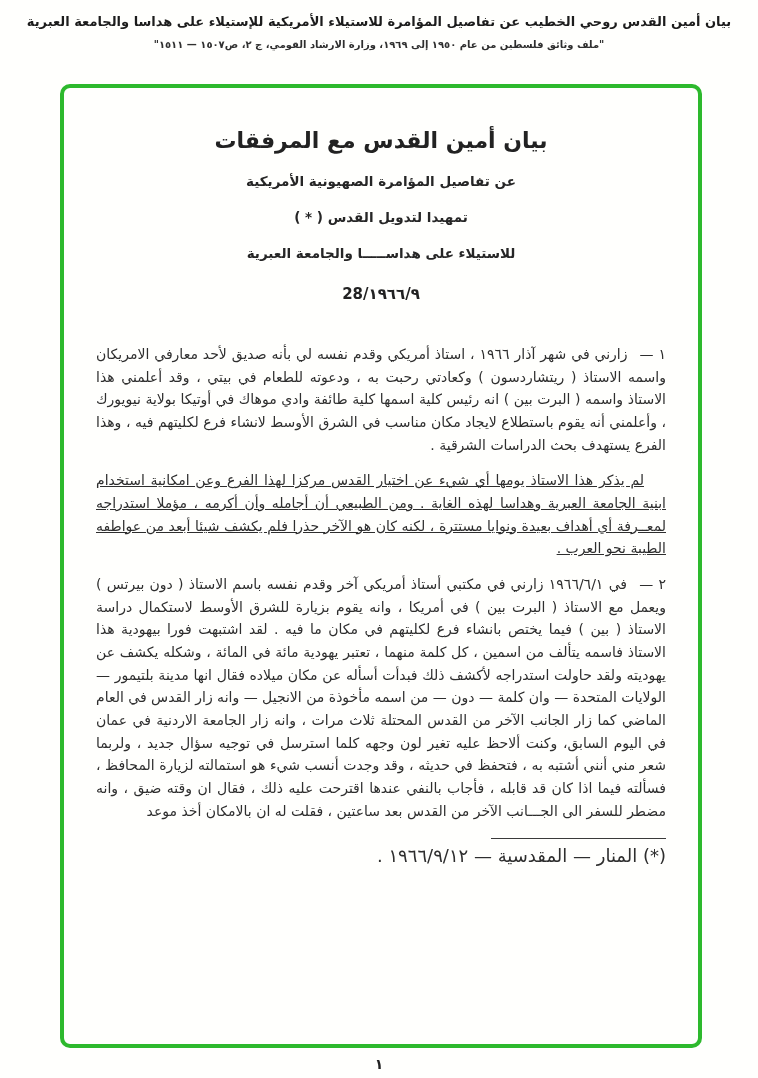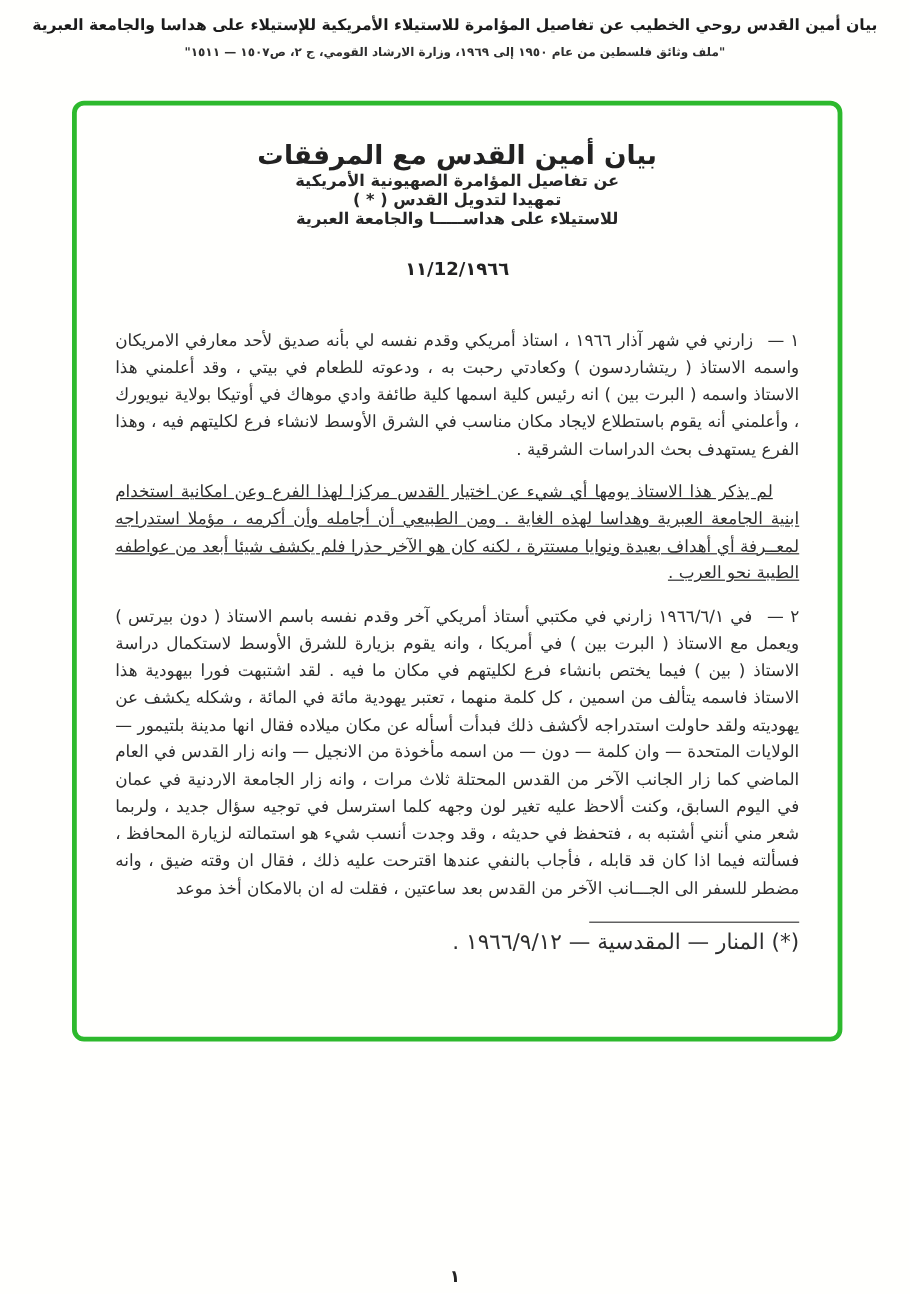--- a/index.html
+++ b/index.html
@@ -30,40 +30,40 @@
     color: #2f2f2f;
     margin-top: 10px;
   }
 
   
   .green-box {
     position: absolute;
     top: 84px;
     right: 56px;
     left: 60px;
-    height: 784px;
+    height: 964px;
     border: 4px solid var(--frame-green, #2db92d);
     border-radius: 10px;
     background: #fffffd;
-    padding: 24px 32px 0 32px;
+    padding: 34px 32px 0 32px;
   }
 
   .doc-title {
     text-align: center;
     font-size: 22px;
     font-weight: bold;
     color: #222222;
     margin-top: 6px;
   }
   .doc-subtitle {
     text-align: center;
     font-size: 13.5px;
     font-weight: bold;
     color: #262626;
-    margin-top: 0;
+    margin-top: 20px;
   }
   .doc-subtitle:first-of-type { margin-top: 22px; }
   .doc-date {
     text-align: center;
     font-size: 15px;
     font-weight: bold;
     color: #222222;
     margin-top: 24px;
     letter-spacing: 1px;
   }
@@ -112,21 +112,21 @@
   </header>
 
   <div class="green-box">
 
     <div class="doc-title">بيان أمين القدس مع المرفقات</div>
 
     <div class="doc-subtitle">عن تفاصيل المؤامرة الصهيونية الأمريكية</div>
     <div class="doc-subtitle">تمهيدا لتدويل القدس ( * )</div>
     <div class="doc-subtitle">للاستيلاء على هداســـــا والجامعة العبرية</div>
 
-    <div class="doc-date">١٩٦٦/12/١١</div>
+    <div class="doc-date">١٩٦٦/٩/28</div>
 
     <div class="doc-body">
 
       <p class="para">
         <span class="marker">١ —</span>
         <span>زارني في شهر آذار ١٩٦٦ ، استاذ أمريكي وقدم نفسه لي بأنه صديق لأحد معارفي الامريكان واسمه الاستاذ ( ريتشاردسون ) وكعادتي رحبت به ، ودعوته للطعام في بيتي ، وقد أعلمني هذا الاستاذ واسمه ( البرت بين ) انه رئيس كلية اسمها كلية طائفة وادي موهاك في أوتيكا بولاية نيويورك ، وأعلمني أنه يقوم باستطلاع لايجاد مكان مناسب في الشرق الأوسط لانشاء فرع لكليتهم فيه ، وهذا الفرع يستهدف بحث الدراسات الشرقية .</span>
       </p>
 
       <p class="para indent-first">
         <span>لم يذكر هذا الاستاذ يومها أي شيء عن اختيار القدس مركزا لهذا الفرع وعن امكانية استخدام ابنية الجامعة العبرية وهداسا لهذه الغاية . ومن الطبيعي أن أجامله وأن أكرمه ، مؤملا استدراجه لمعــرفة أي أهداف بعيدة ونوايا مستترة ، لكنه كان هو الآخر حذرا فلم يكشف شيئا أبعد من عواطفه الطيبة نحو العرب .</span>

